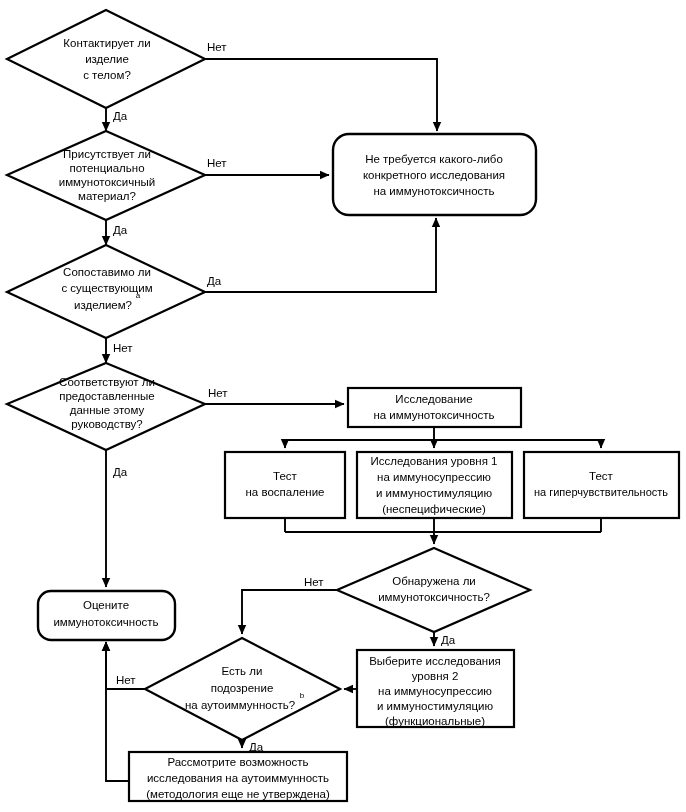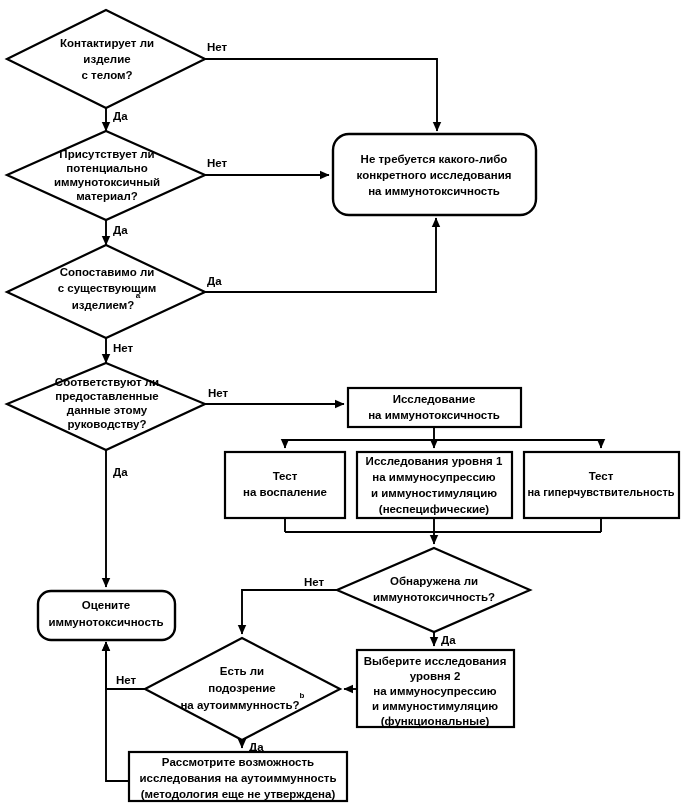--- a/index.html
+++ b/index.html
@@ -11,21 +11,20 @@
     width: 686px;
     height: 812px;
     font-family: "Liberation Sans", sans-serif;
     overflow: hidden;
   }
   #flowchart-root {
     position: relative;
     width: 686px;
     height: 812px;
     background: #ffffff;
-    font-weight: bold;
   }
   svg#flow-svg {
     display: block;
     width: 686px;
     height: 812px;
     background: #ffffff;
   }
   .shape {
     fill: #ffffff;
     stroke: #000000;

